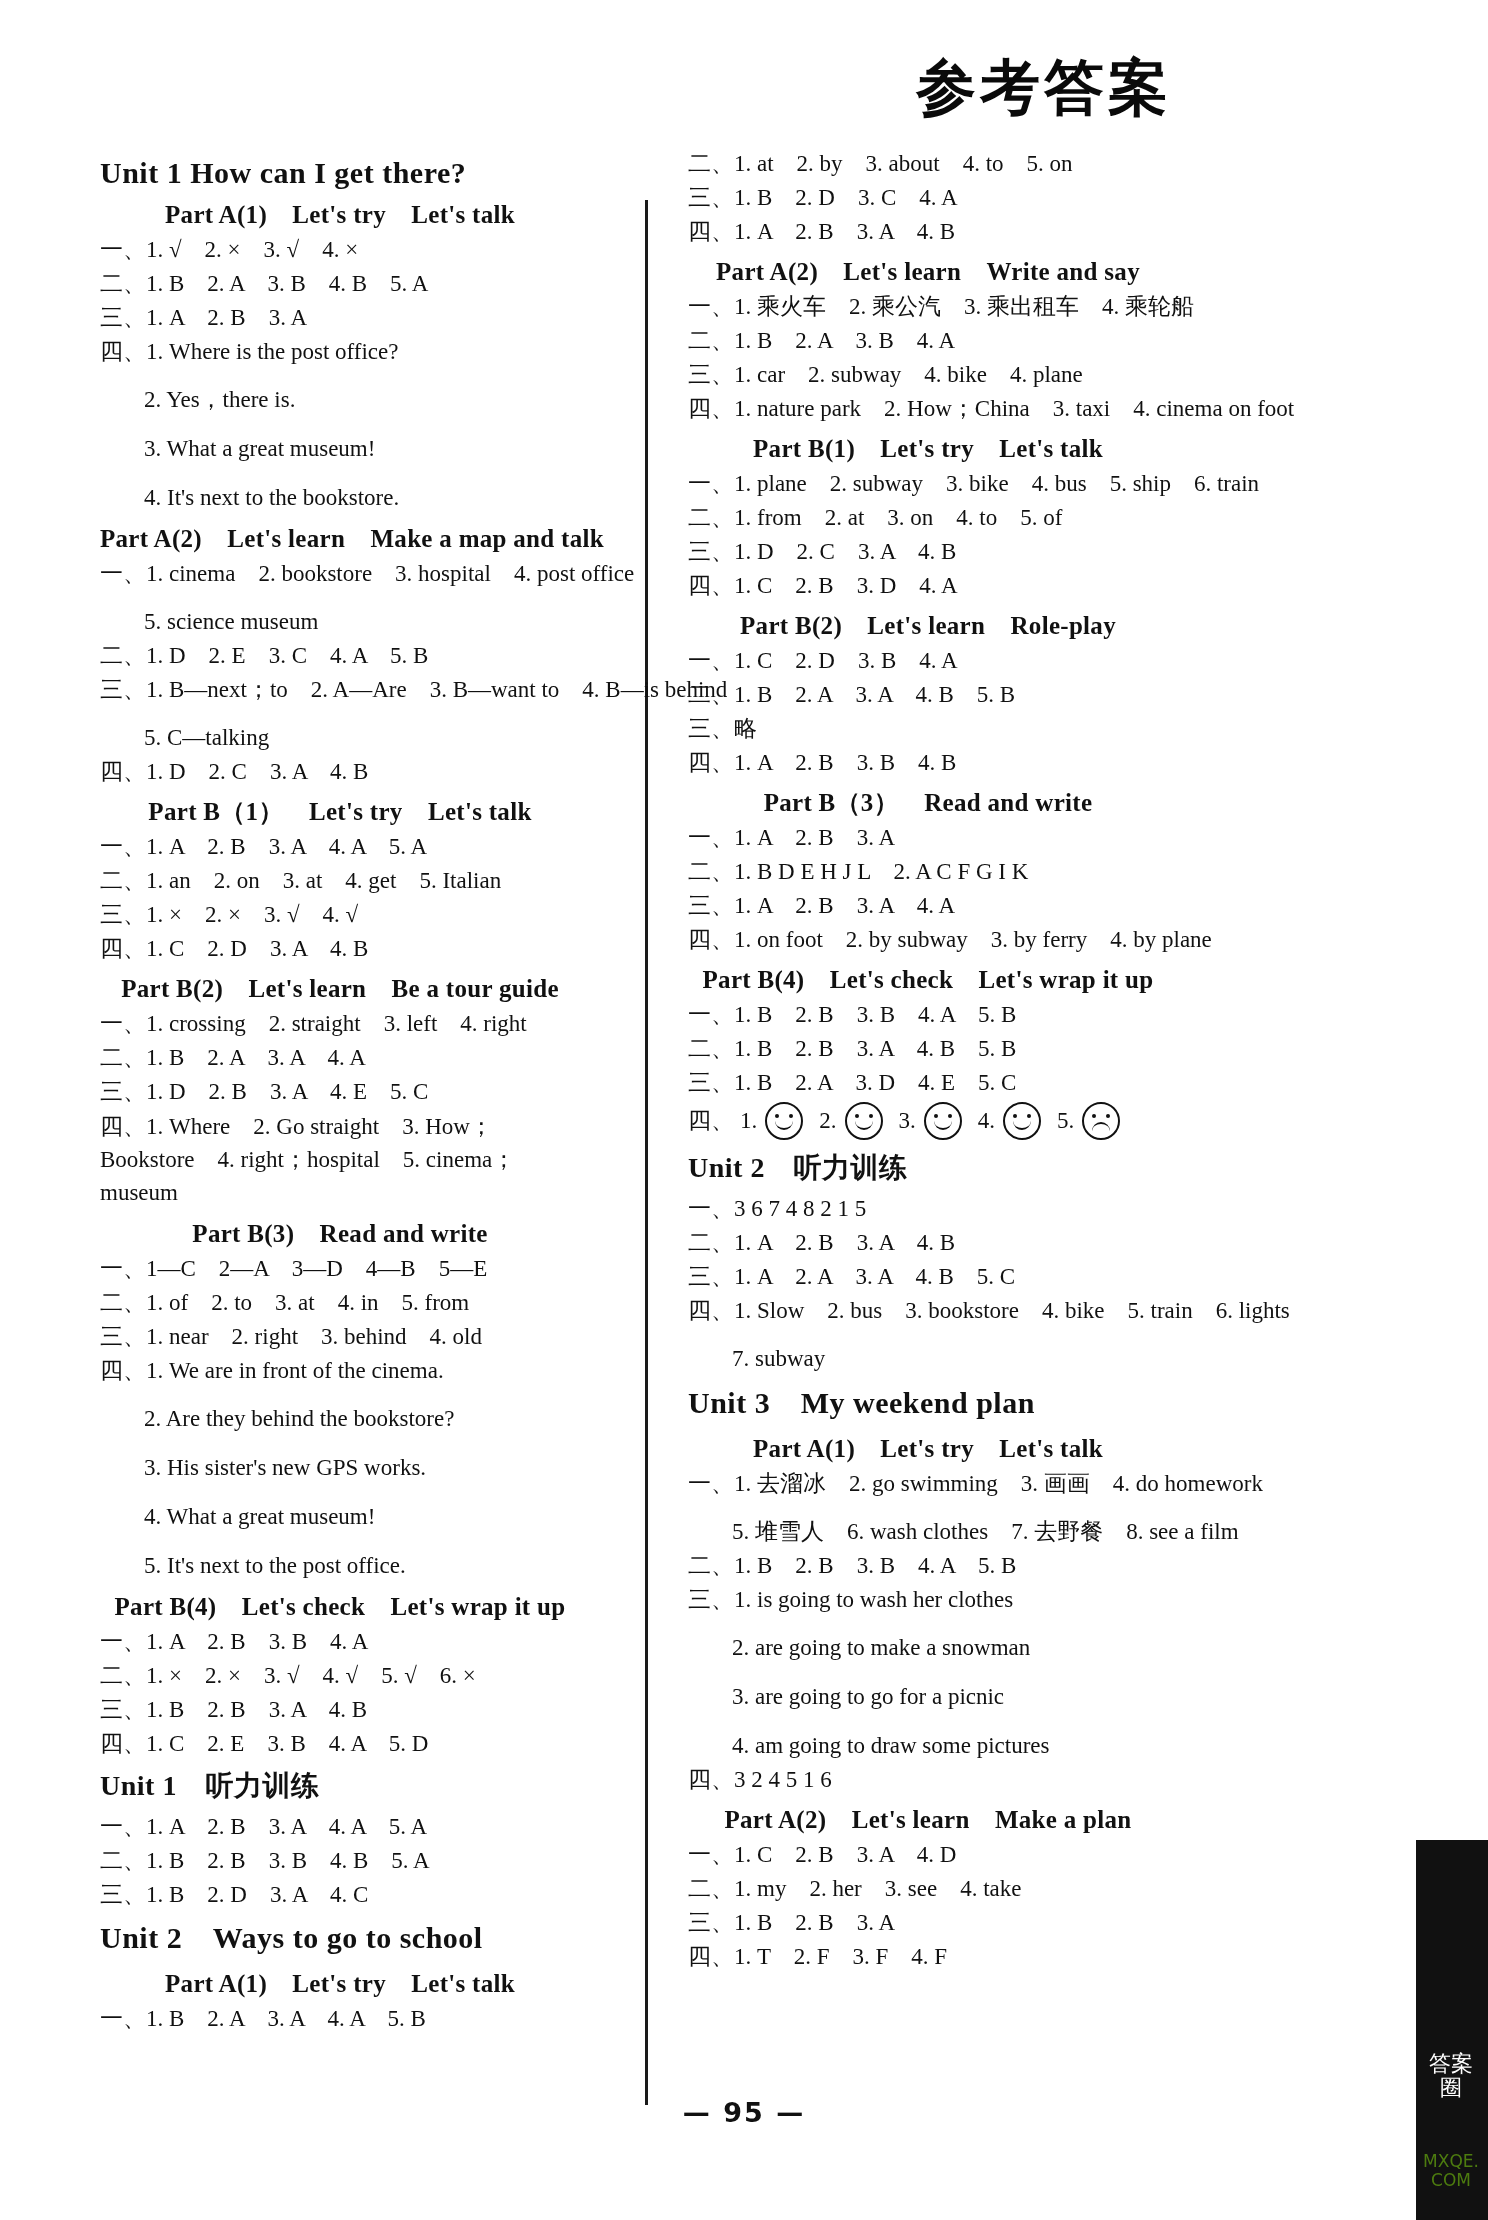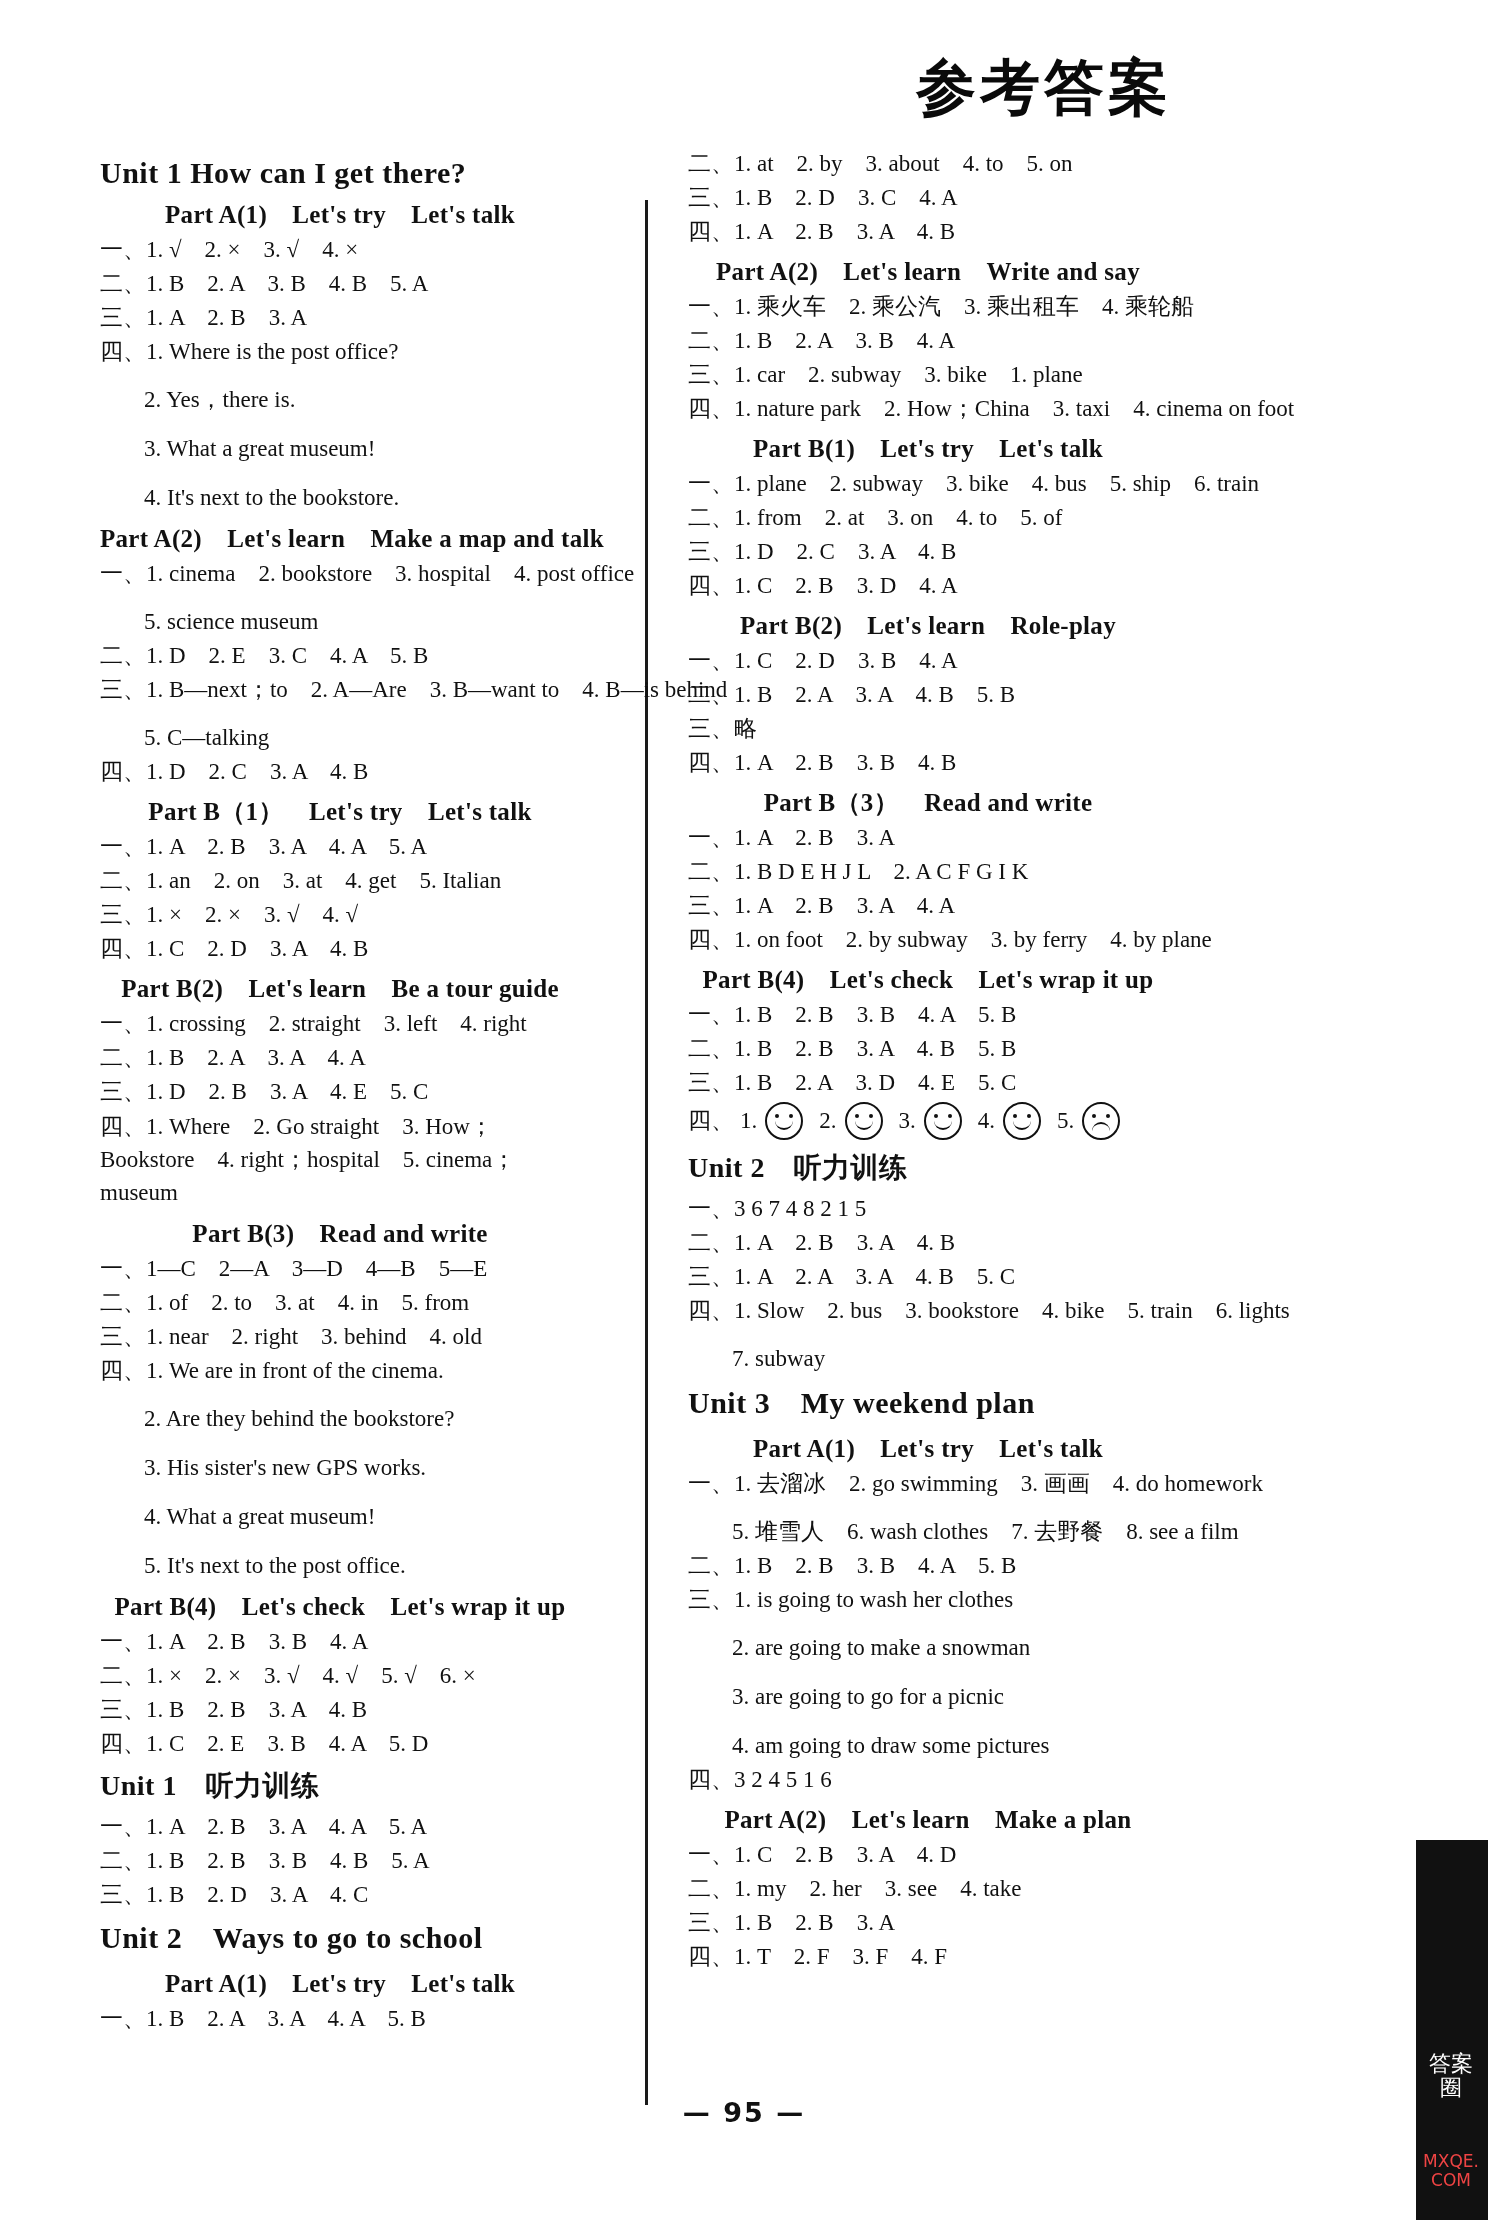--- a/index.html
+++ b/index.html
@@ -142,21 +142,21 @@
     position:absolute;
     right:0; bottom:0;
     width:72px;height:380px;
     background:#111;
   }
   .wm-text{
     position:absolute;
     right:8px; bottom:30px;
     width:58px;
     text-align:center;
-    color:#ef4444;
+    color:#4d7c0f;
     font-family:"DejaVu Sans", sans-serif;
     font-size:17px;
     line-height:19px;
     letter-spacing:0;
     word-break:break-all;
   }
   .wm-cn{
     position:absolute;
     right:6px; bottom:120px;
     width:62px;
@@ -225,21 +225,21 @@
         <div class="ans">一、1. B　2. A　3. A　4. A　5. B</div>
       </div>
     <div class="divider"></div>
     <div class="col right" id="col-right">
         <div class="ans">二、1. at　2. by　3. about　4. to　5. on</div>
         <div class="ans">三、1. B　2. D　3. C　4. A</div>
         <div class="ans">四、1. A　2. B　3. A　4. B</div>
         <div class="part-head">Part A(2)　Let's learn　Write and say</div>
         <div class="ans">一、1. 乘火车　2. 乘公汽　3. 乘出租车　4. 乘轮船</div>
         <div class="ans">二、1. B　2. A　3. B　4. A</div>
-        <div class="ans">三、1. car　2. subway　3. bike　1. plane</div>
+        <div class="ans">三、1. car　2. subway　4. bike　4. plane</div>
         <div class="ans">四、1. nature park　2. How；China　3. taxi　4. cinema on foot</div>
         <div class="part-head">Part B(1)　Let's try　Let's talk</div>
         <div class="ans">一、1. plane　2. subway　3. bike　4. bus　5. ship　6. train</div>
         <div class="ans">二、1. from　2. at　3. on　4. to　5. of</div>
         <div class="ans">三、1. D　2. C　3. A　4. B</div>
         <div class="ans">四、1. C　2. B　3. D　4. A</div>
         <div class="part-head">Part B(2)　Let's learn　Role-play</div>
         <div class="ans">一、1. C　2. D　3. B　4. A</div>
         <div class="ans">二、1. B　2. A　3. A　4. B　5. B</div>
         <div class="ans">三、略</div>

